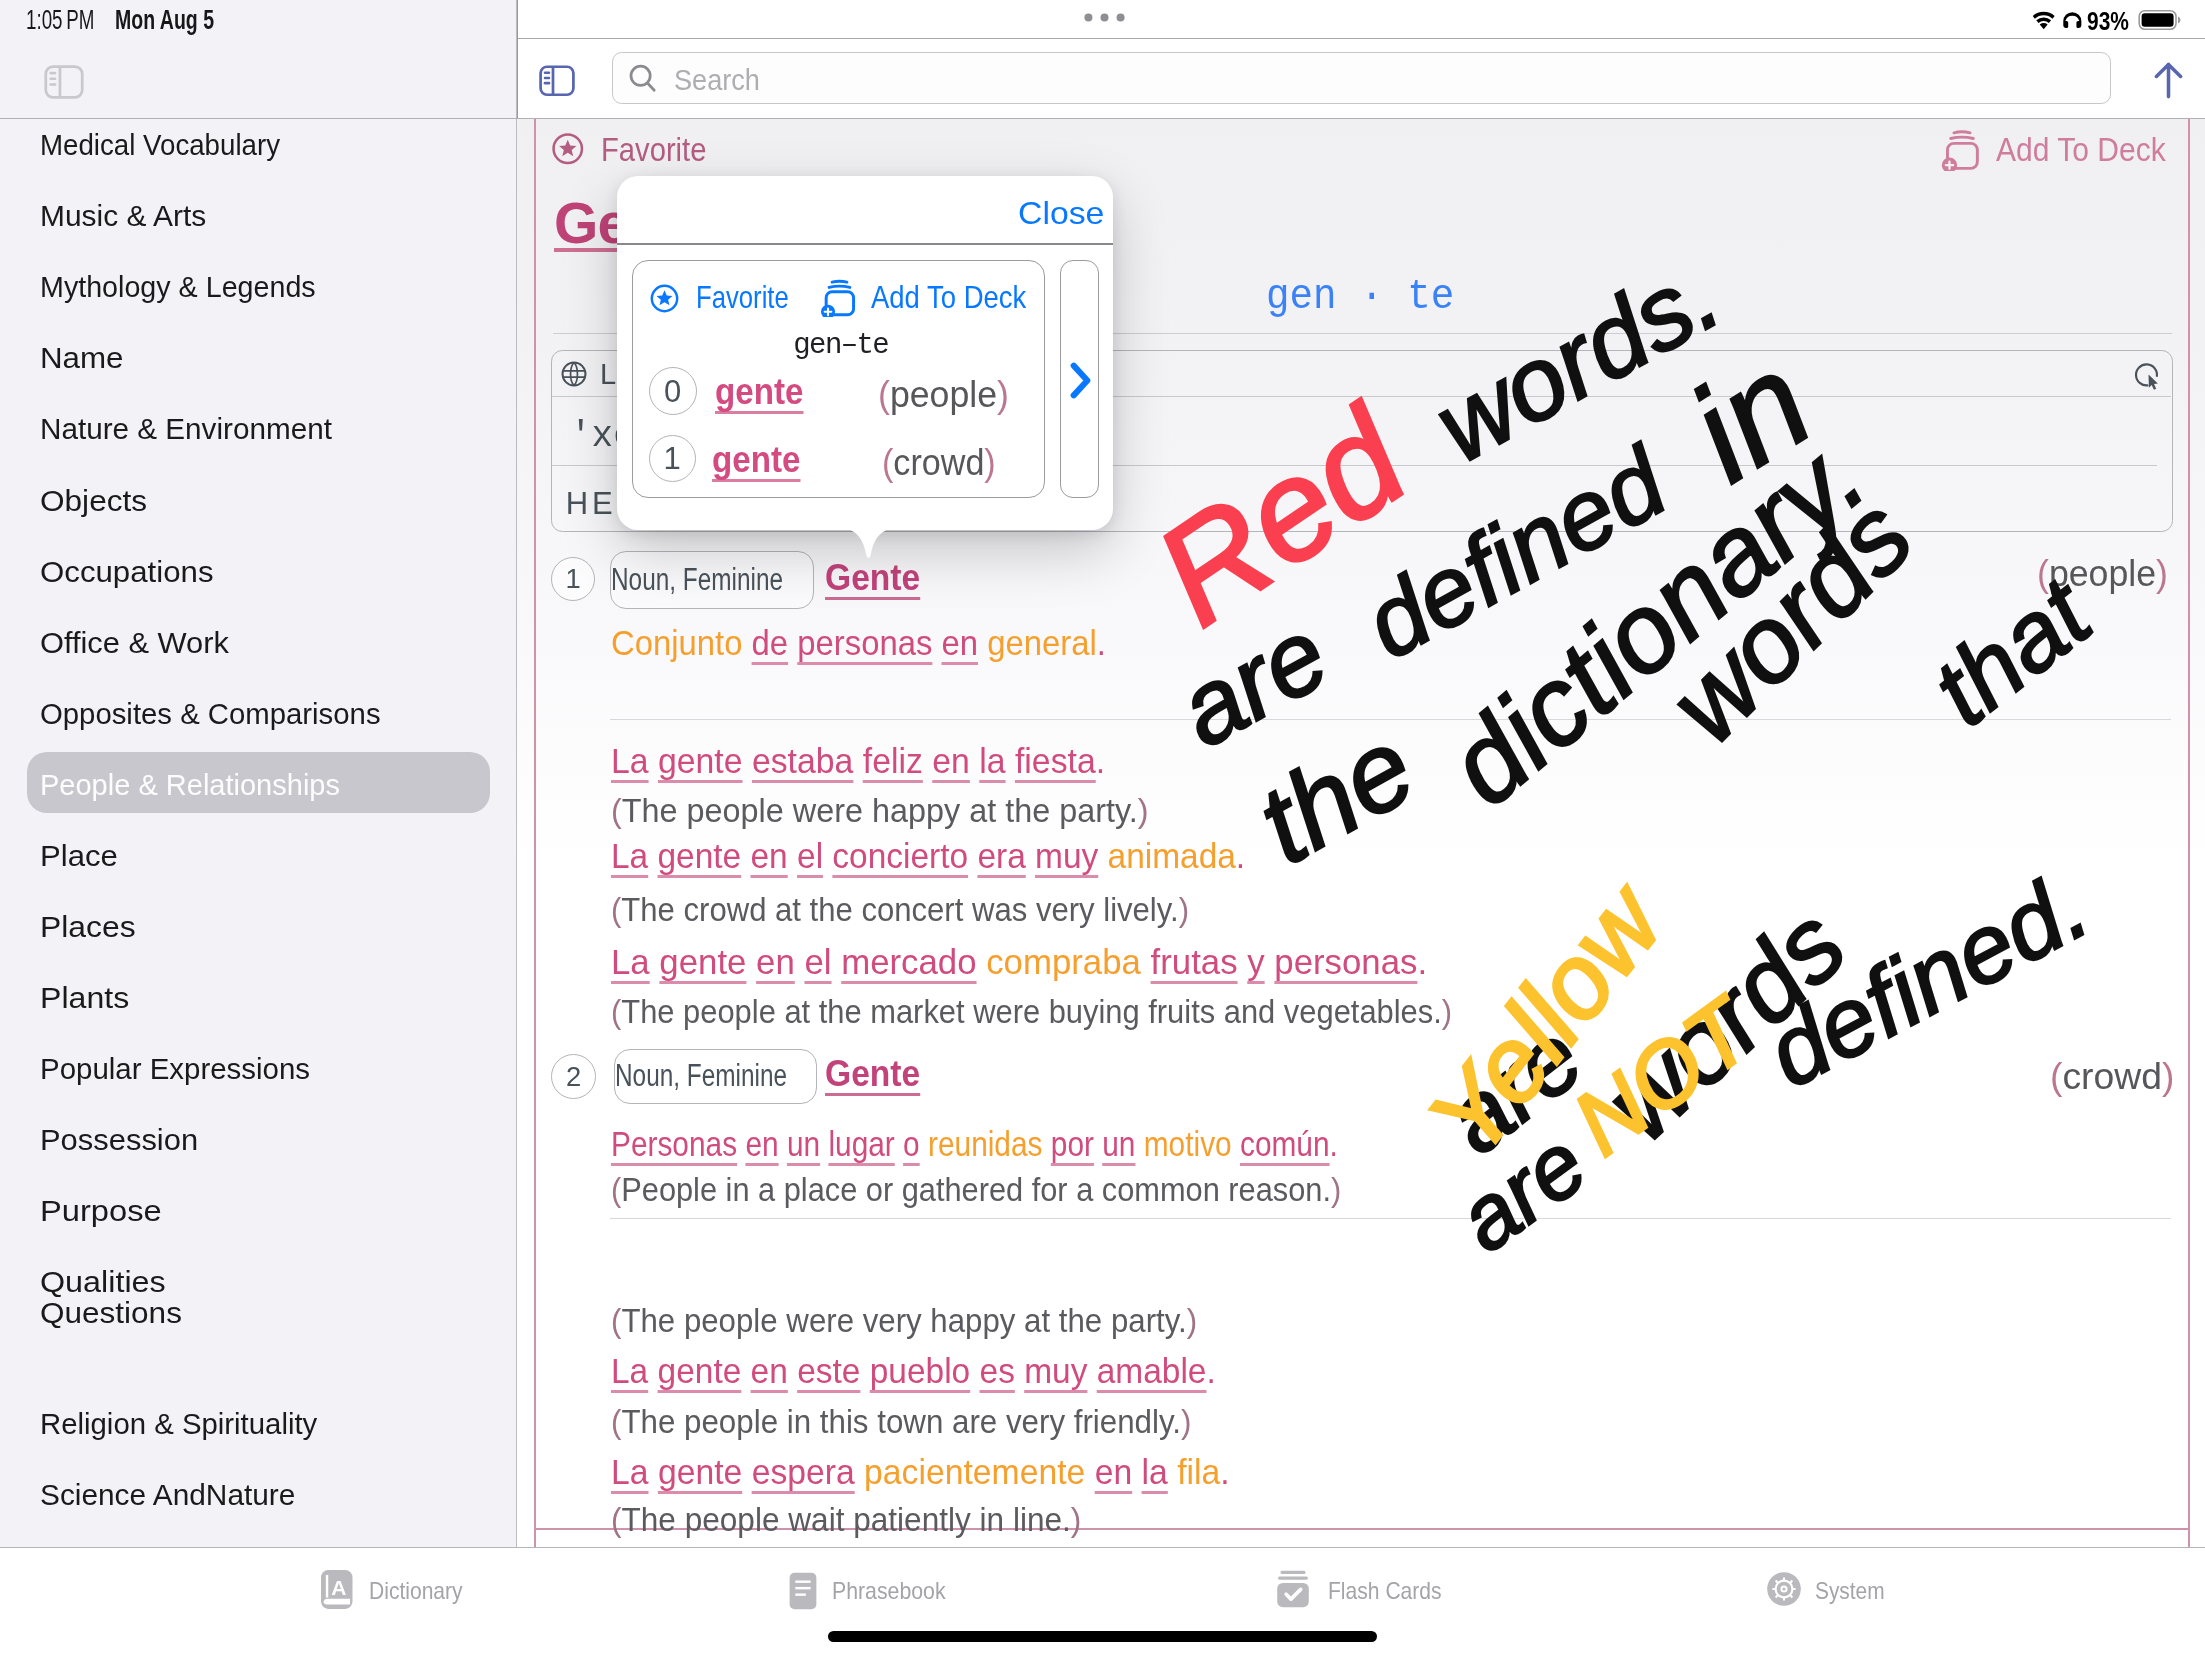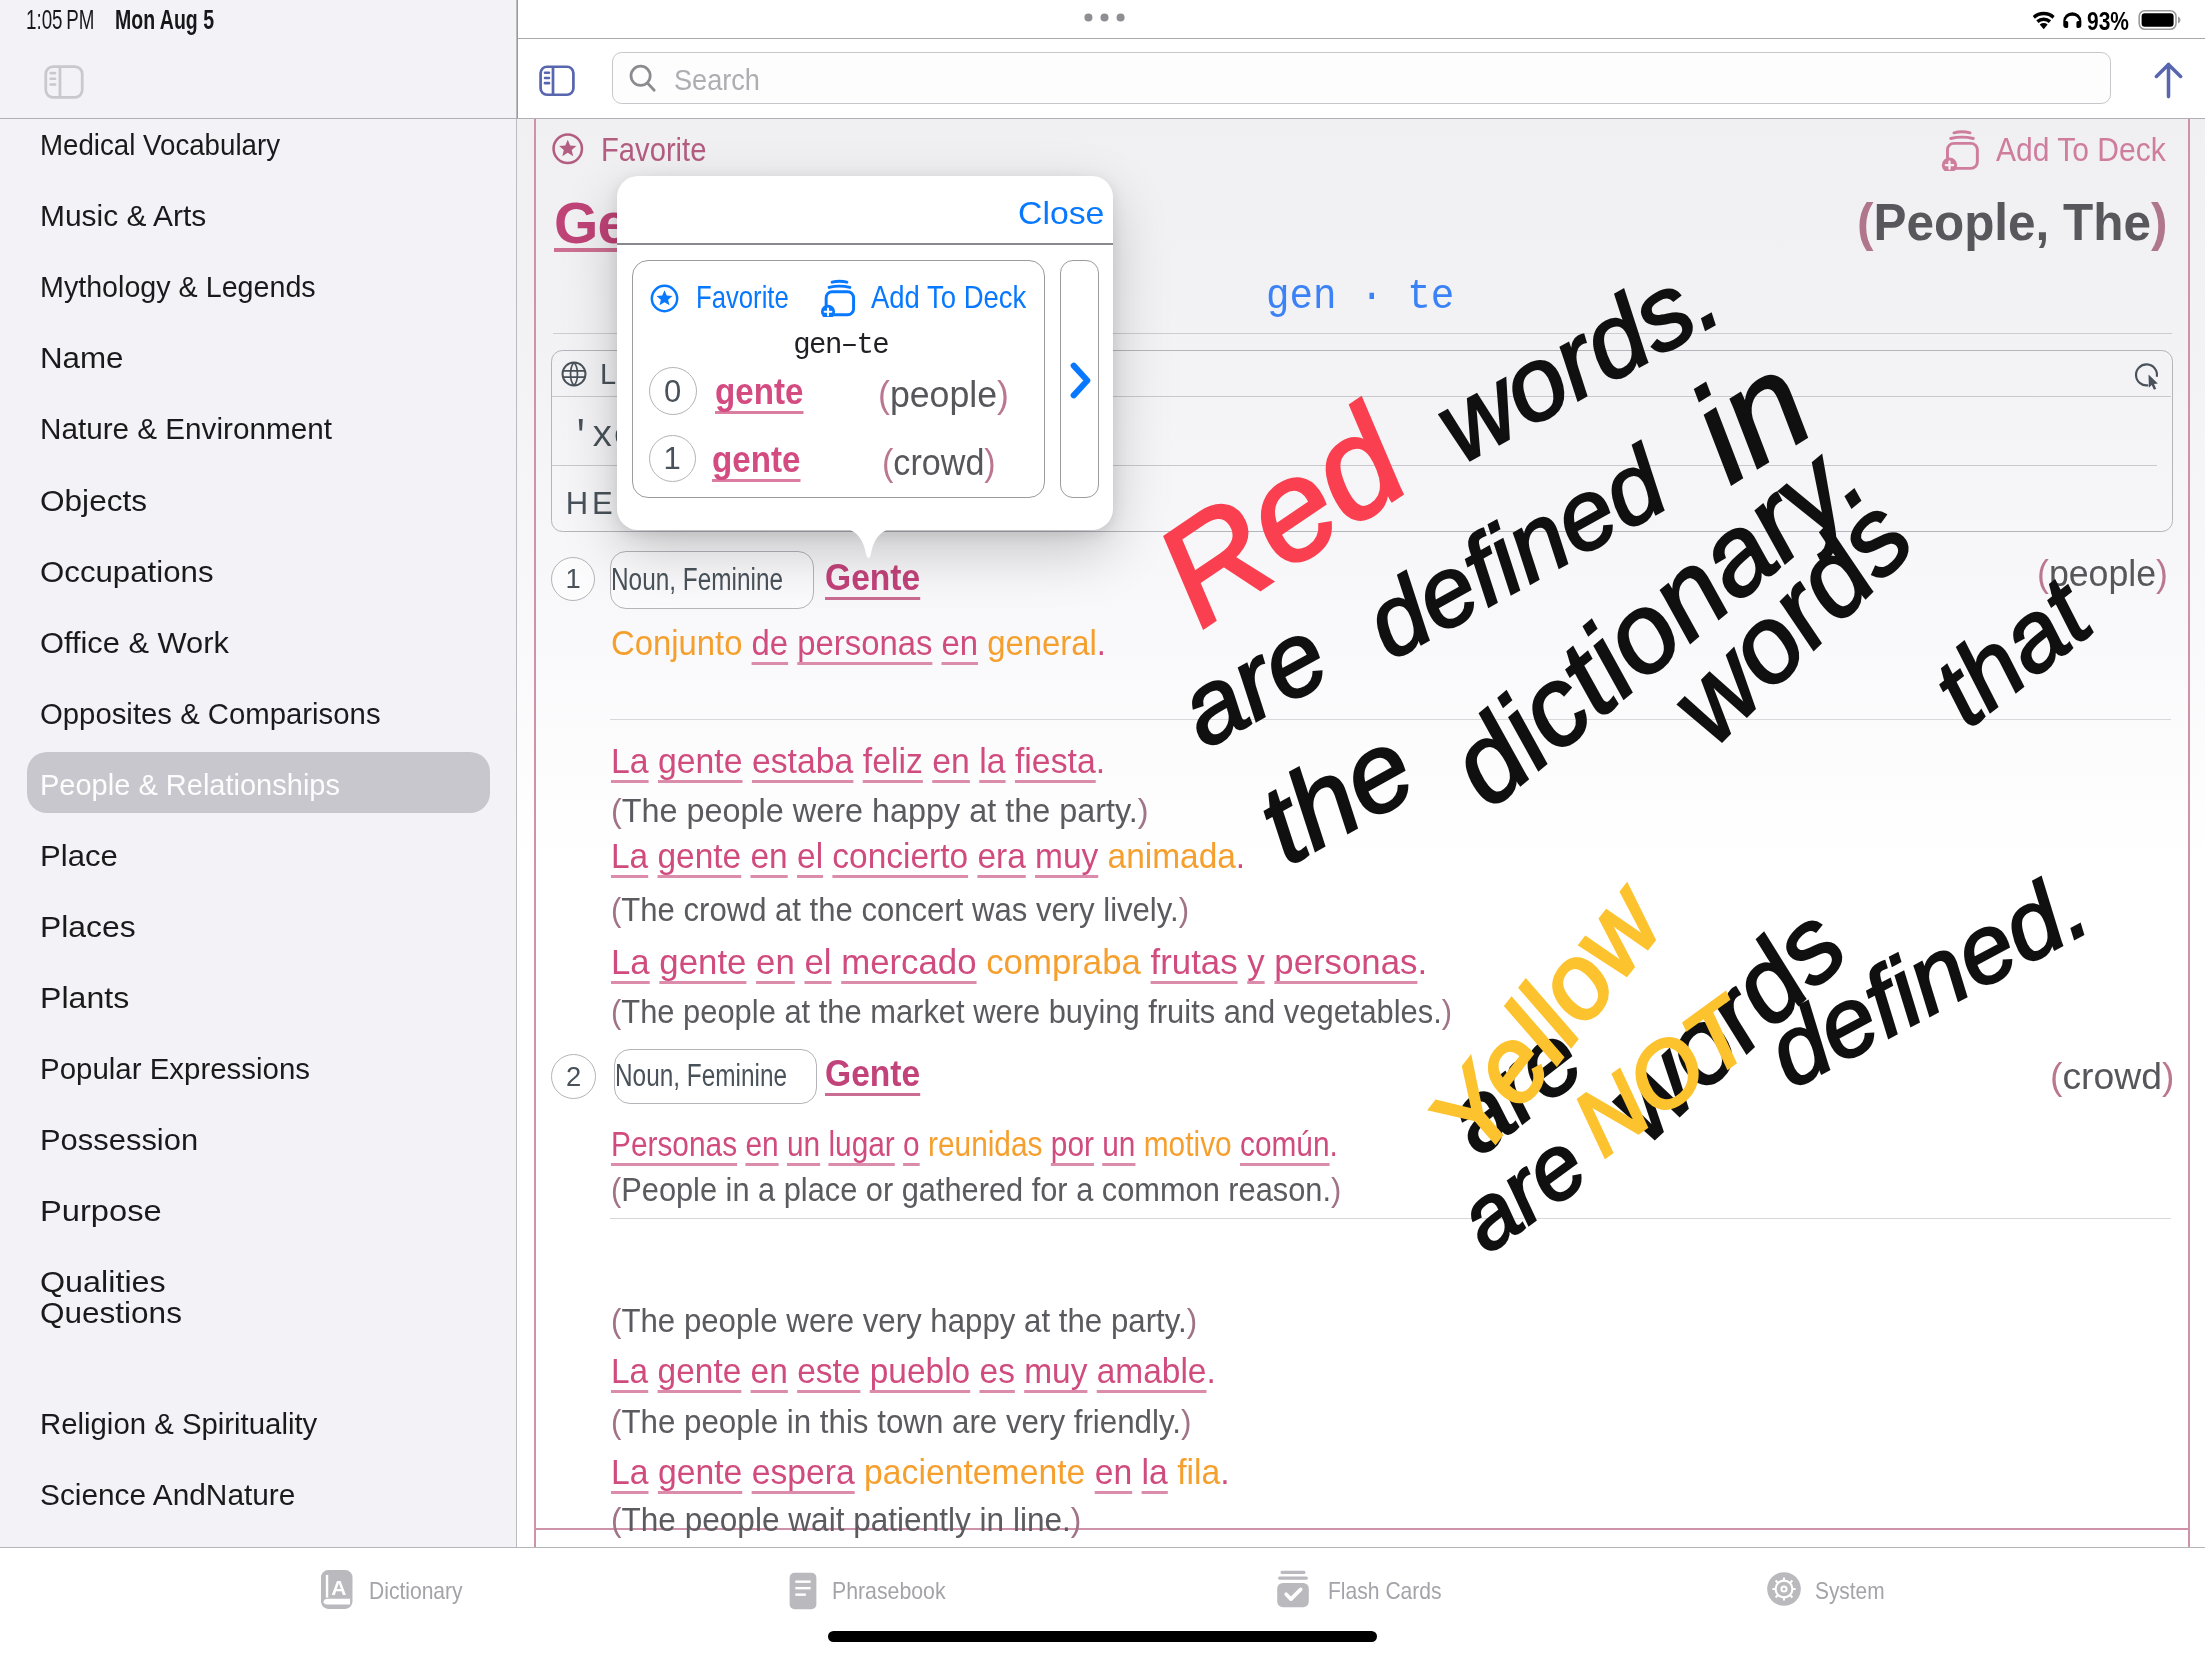--- a/index.html
+++ b/index.html
@@ -172,21 +172,20 @@
   <div class="abs favtext"><span class="fit" style="transform:scaleX(0.8845)">Favorite</span></div>
   <svg class="abs" style="left:1941px;top:127px" width="42" height="44" viewBox="0 0 52 54">
     <path d="M16 7 q10 -2.6 20 0 M12 14 q14 -3.4 28 0" stroke="#cf7d9d" stroke-width="3.6" stroke-linecap="round" fill="none"></path>
     <rect x="8" y="20" width="37" height="31" rx="8" fill="none" stroke="#cf7d9d" stroke-width="3.6"></rect>
     <circle cx="10.5" cy="47" r="9.5" fill="#cf7d9d"></circle>
     <path d="M10.5 42.5 v9 M6 47 h9" stroke="#f6f0f3" stroke-width="2.8" stroke-linecap="round"></path>
   </svg>
   <div class="abs addtext"><span class="fit" style="transform:scaleX(0.9106)">Add To Deck</span></div>
 
   <div class="abs" id="headword">Gente</div>
-  <div class="abs" id="peoplethe"><span class="fit" style="transform:scaleX(0.9507)"><span class="pp">(</span>People, The<span class="pp">)</span></span></div>
   <div class="abs" id="gente-syll"><span class="fit" style="transform:scaleX(0.9333)">gen · te</span></div>
   <div class="abs" id="hw-sep"></div>
 
   <div class="abs" id="pbox">
     <svg style="position:absolute;left:9px;top:9.7px" width="26" height="26" viewBox="0 0 34 34">
       <circle cx="17" cy="17" r="15" fill="none" stroke="#49525a" stroke-width="2.6"></circle>
       <path d="M17 2 C23 8 23 26 17 32 M17 2 C11 8 11 26 17 32 M2.5 13 H31.5 M2.5 21 H31.5" fill="none" stroke="#49525a" stroke-width="2.2"></path>
     </svg>
     <div class="lang">Language</div>
     <div class="r1line"></div>

